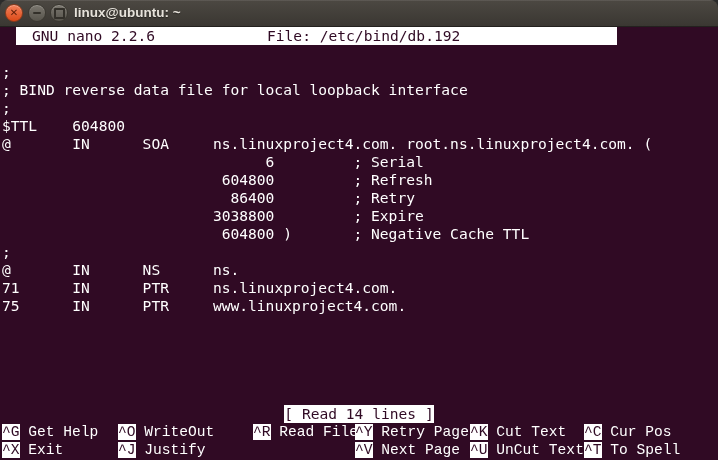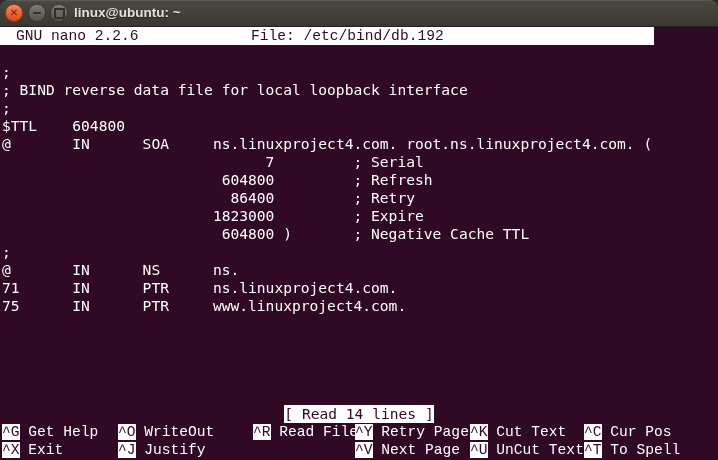--- a/index.html
+++ b/index.html
@@ -61,25 +61,24 @@
   }
   
   .terminal {
     position: relative;
     width: 718px; height: 433px;
     background: var(--terminal-bg, #300a24);
     color: var(--terminal-fg, #ffffff);
     font-size: 14.6px; line-height: 18px;
   }
   .nano-header {
-    position: absolute; top: 0; left: 0;
-    width: 654px; height: 18px;
+    position: absolute; top: 0; left: 16px;
+    width: 601px; height: 18px;
     background: var(--reverse-bg, #ffffff);
     color: var(--reverse-fg, #300a24);
-    font-family: Liberation Mono, monospace;
   }
   .nano-version { position: absolute; left: 16px; white-space: pre; }
   .nano-file  { position: absolute; left: 251px; white-space: pre; }
   .buffer {
     position: absolute; top: 18px; left: 0;
     width: 718px;
   }
   .bline {
     height: 18px;
     padding-left: 2px;
@@ -137,24 +136,24 @@
       <span class="nano-file">File: /etc/bind/db.192</span>
     </div>
 
     <div class="buffer">
       <div class="bline"></div>
       <div class="bline">;</div>
       <div class="bline">; BIND reverse data file for local loopback interface</div>
       <div class="bline">;</div>
       <div class="bline">$TTL	604800</div>
       <div class="bline">@	IN	SOA	ns.linuxproject4.com. root.ns.linuxproject4.com. (</div>
-      <div class="bline">			      7		; Serial</div>
+      <div class="bline">			      6		; Serial</div>
       <div class="bline">			 604800		; Refresh</div>
       <div class="bline">			  86400		; Retry</div>
-      <div class="bline">			1823000		; Expire</div>
+      <div class="bline">			3038800		; Expire</div>
       <div class="bline">			 604800 )	; Negative Cache TTL</div>
       <div class="bline">;</div>
       <div class="bline">@	IN	NS	ns.</div>
       <div class="bline">71	IN	PTR	ns.linuxproject4.com.</div>
       <div class="bline">75	IN	PTR	www.linuxproject4.com.</div>
     </div>
 
     <div class="status-row">
       <span class="status-msg">[ Read 14 lines ]</span>
     </div>

